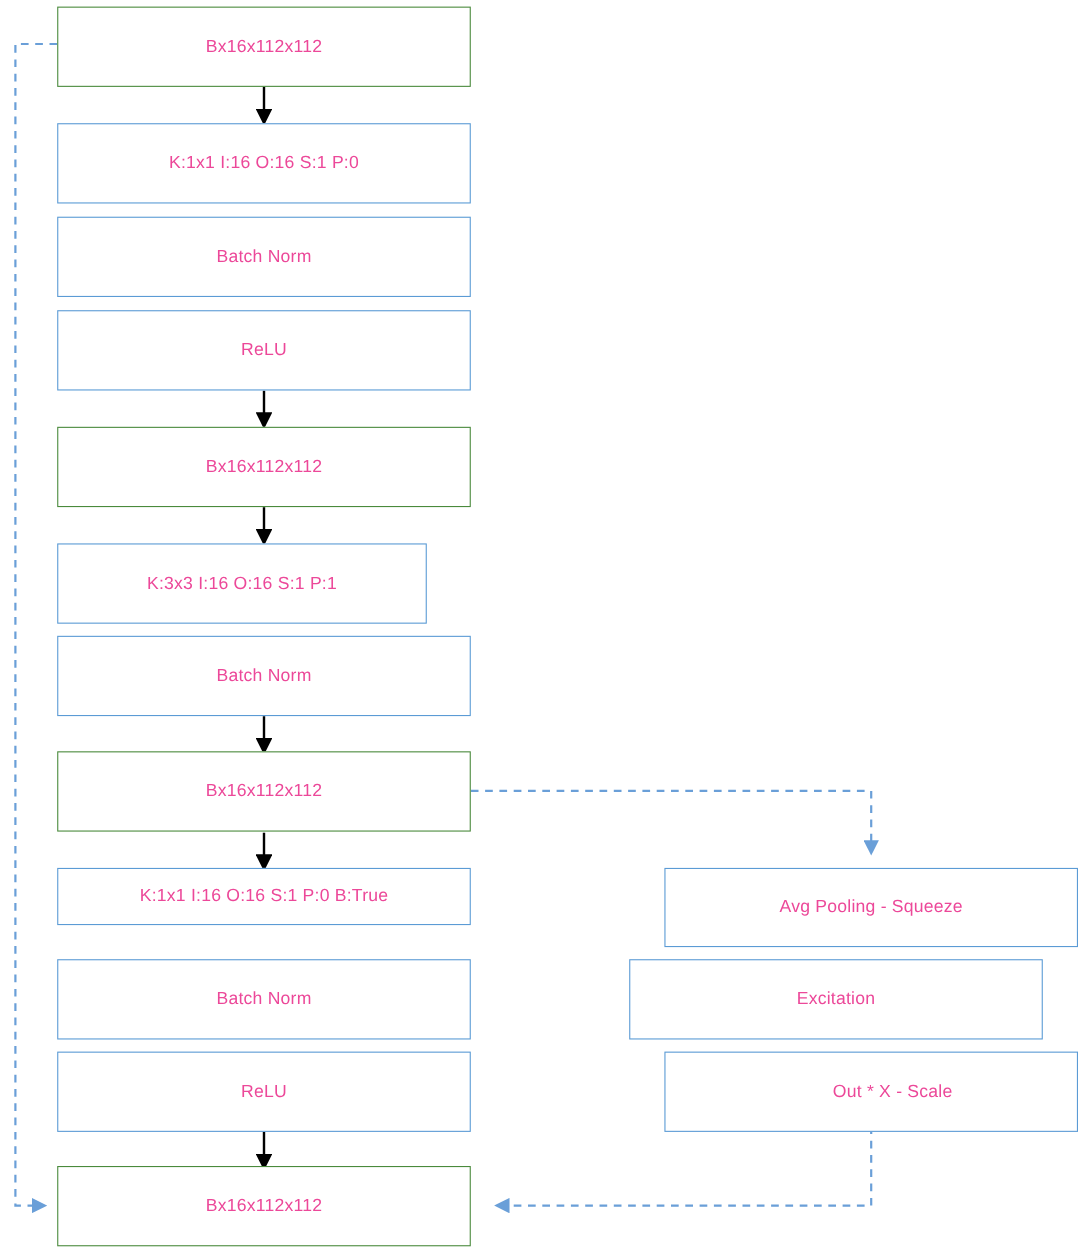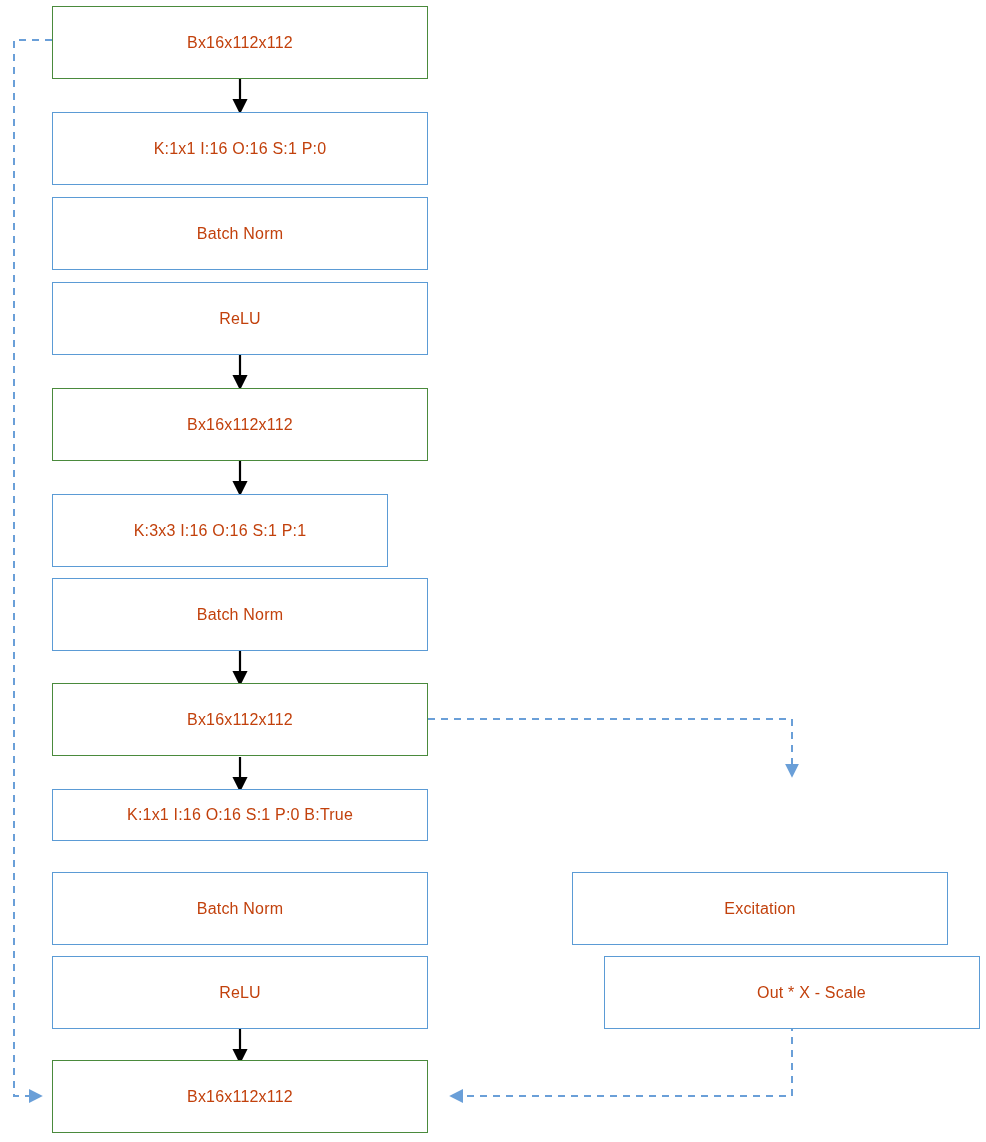--- a/index.html
+++ b/index.html
@@ -18,21 +18,21 @@
     overflow: hidden;
   }
   .node {
     position: absolute;
     box-sizing: border-box;
     background: #ffffff;
     display: flex;
     align-items: center;
     justify-content: center;
     font-size: 16px;
-    color: #c2410c;
+    color: #ec4899;
     letter-spacing: 0.2px;
   }
   .node.tensor {
     border: 1.5px solid #4a8a3c;
   }
   .node.op {
     border: 1.5px solid #5b9bd5;
   }
   .node.se {
     border: 1.5px solid #5b9bd5;
@@ -100,18 +100,19 @@
   <div class="node tensor" style="left:52px; top:683px; width:376px; height:73px;">Bx16x112x112</div>
 
   <div class="node op" style="left:52px; top:789px; width:376px; height:52px;">K:1x1 I:16 O:16 S:1 P:0 B:True</div>
 
   <div class="node op" style="left:52px; top:872px; width:376px; height:73px;">Batch Norm</div>
 
   <div class="node op" style="left:52px; top:956px; width:376px; height:73px;">ReLU</div>
 
   <div class="node tensor" style="left:52px; top:1060px; width:376px; height:73px;">Bx16x112x112</div>
 
+  <div class="node se" style="left:604px; top:789px; width:376px; height:72px;">Avg Pooling - Squeeze</div>
 
   <div class="node se" style="left:572px; top:872px; width:376px; height:73px;">Excitation</div>
 
   <div class="node se" style="left:604px; top:956px; width:376px; height:73px;padding-left:39px;">Out * X - Scale</div>
 
 </div>
 
 </body></html>

